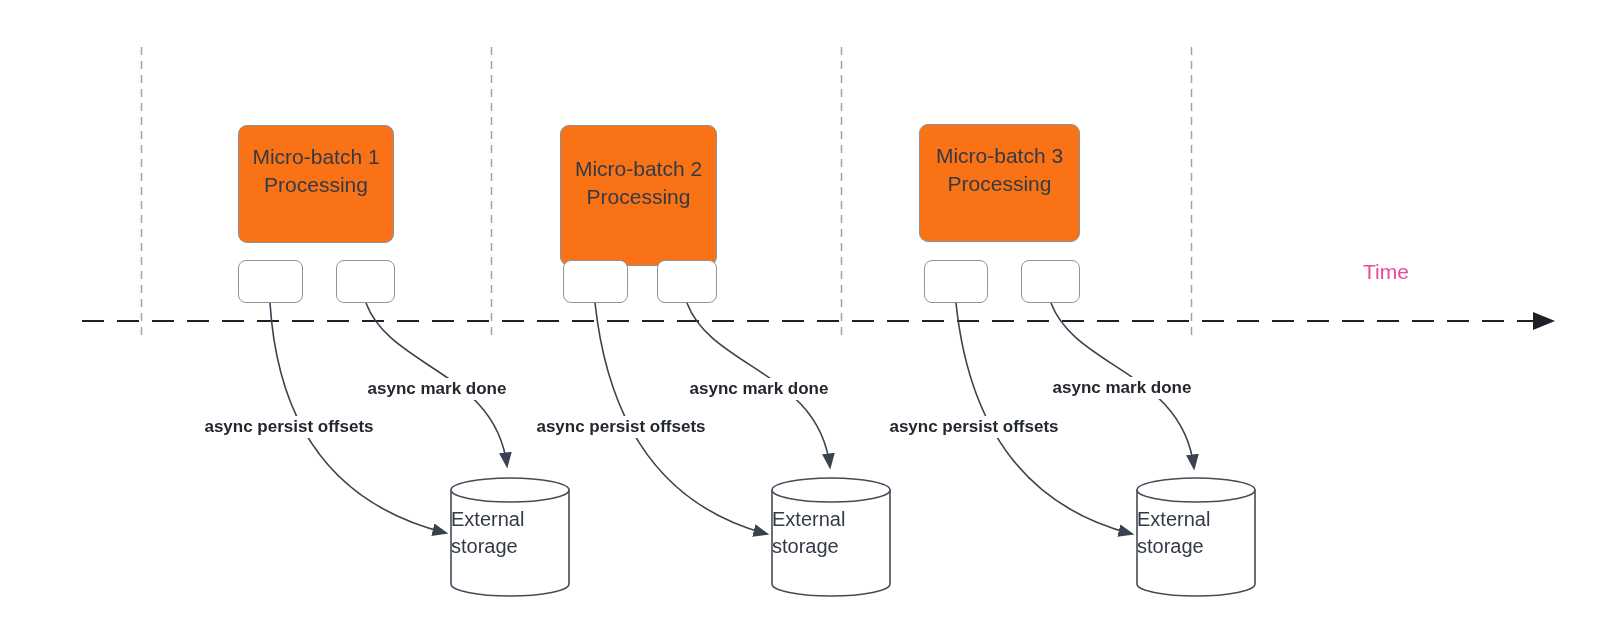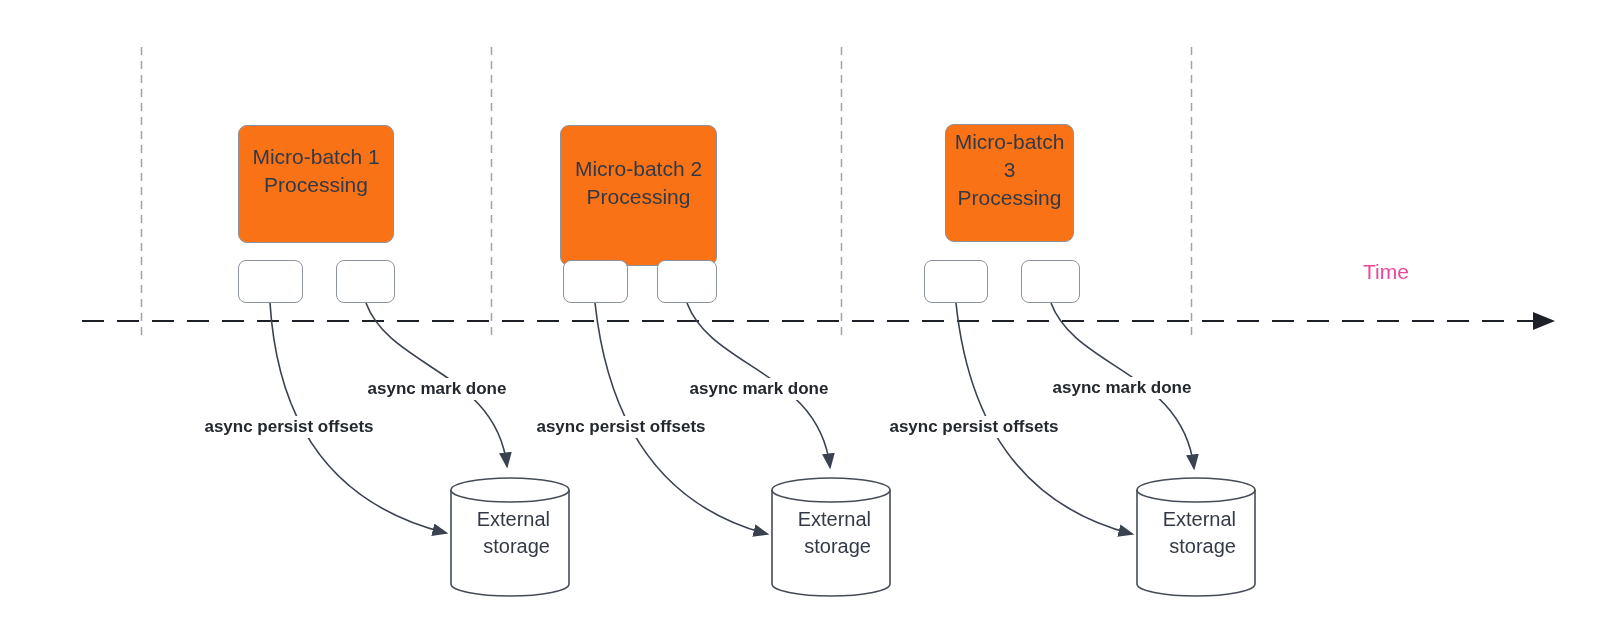--- a/index.html
+++ b/index.html
@@ -38,21 +38,21 @@
     background:#ffffff;
     padding:1px 5px;
     font-size:17px;
     font-weight:700;
     color:#23282f;
     white-space:nowrap;
   }
   .storage-label{
     position:absolute;
     width:99px;
-    text-align:right;
+    text-align:left;
     white-space:pre-line;
     font-size:20px;line-height:27px;
     color:#333a46;
   }
   .time-label{
     position:absolute;
     transform:translate(-50%,-50%);
     font-size:21px;
     color:#ec4899;
     white-space:nowrap;
@@ -123,21 +123,21 @@
 Processing</div>
     <div class="task-box" style="left:563px;width:65px"></div>
     <div class="task-box" style="left:657px;width:60px"></div>
     <div class="arrow-label" style="left:621px;top:427px">async persist offsets</div>
     <div class="arrow-label" style="left:759px;top:389px">async mark done</div>
     <div class="storage-label" style="left:772px;top:506px">External
 storage</div>
   </div>
 
   <div>
-    <div class="proc-box" style="left:945px;top:124px;width:129px;height:118px">Micro-batch 3
+    <div class="proc-box" style="left:919px;top:124px;width:161px;height:118px">Micro-batch 3
 Processing</div>
     <div class="task-box" style="left:924px;width:64px"></div>
     <div class="task-box" style="left:1021px;width:59px"></div>
     <div class="arrow-label" style="left:974px;top:427px">async persist offsets</div>
     <div class="arrow-label" style="left:1122px;top:388px">async mark done</div>
     <div class="storage-label" style="left:1137px;top:506px">External
 storage</div>
   </div>
 
   <div class="time-label" style="left:1386px;top:272px">Time</div>

